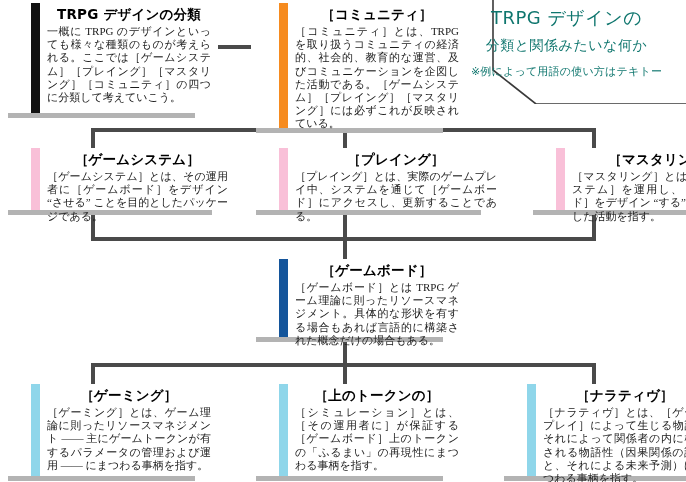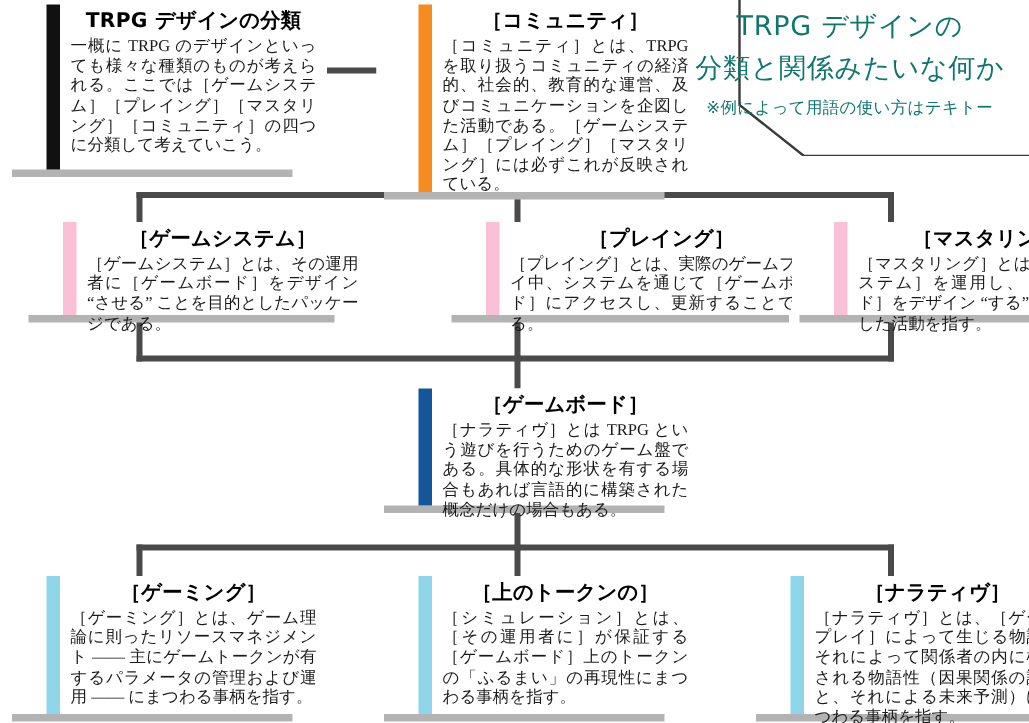--- a/index.html
+++ b/index.html
@@ -55,21 +55,21 @@
   }
   #headline svg{position:absolute;left:0;top:0;}
   #headline .hl-txt{
     position:absolute;left:0;top:0;width:239px;height:104px;
     display:flex;flex-direction:column;align-items:center;
     justify-content:flex-start;padding-top:4px;box-sizing:border-box;
     font-family:"DejaVu Sans","Liberation Sans",sans-serif;
     color:#0f766e;
   }
   #headline .hl1{font-size:18px;line-height:27px;letter-spacing:.5px;font-weight:400;}
-  #headline .hl2{font-size:18px;line-height:29px;letter-spacing:.5px;font-weight:400;}
+  #headline .hl2{font-size:14px;line-height:29px;letter-spacing:.5px;font-weight:400;}
   #headline .hl3{font-size:11px;line-height:24px;letter-spacing:.2px;font-weight:400;}
 </style>
 </head>
 <body>
 
 <div id="stage">
 
   <div class="line" style="left:190px;top:45px;width:65px;height:4px;"></div>
 
   <div class="line" style="left:343px;top:104px;width:4px;height:28px;"></div>
@@ -118,32 +118,32 @@
     <svg width="239" height="104" viewBox="0 0 239 104">
       <polyline points="46,-2 46,70 89,104 239,104" fill="none" stroke="#3a3a3a" stroke-width="1.6"></polyline>
     </svg>
     <div class="hl-txt">
       <div class="hl1">TRPG デザインの</div>
       <div class="hl2">分類と関係みたいな何か</div>
       <div class="hl3">※例によって用語の使い方はテキトー</div>
     </div>
   </div>
 
-  <div class="card" style="left:14px;top:148px;width:204px;height:62px;">
+  <div class="card" style="left:3px;top:148px;width:204px;height:62px;">
     <div class="shadow"></div>
     <div class="body">
       <div class="bar" style="background:#F9C0D8;"></div>
       <div class="content">
         <div class="title">［ゲームシステム］</div>
         <div class="desc">［ゲームシステム］とは、その運用者に［ゲームボード］をデザイン “させる” ことを目的としたパッケージである。</div>
       </div>
     </div>
   </div>
 
-  <div class="card" style="left:251px;top:148px;width:225px;height:62px;margin-left:45px;">
+  <div class="card" style="left:251px;top:148px;width:225px;height:62px;">
     <div class="shadow"></div>
     <div class="body">
       <div class="bar" style="background:#F9C0D8;"></div>
       <div class="content">
         <div class="title">［プレイング］</div>
         <div class="desc">［プレイング］とは、実際のゲームプレイ中、システムを通じて［ゲームボード］にアクセスし、更新することである。</div>
       </div>
     </div>
   </div>
 
@@ -157,21 +157,21 @@
       </div>
     </div>
   </div>
 
   <div class="card" style="left:251px;top:259px;width:187px;height:78px;">
     <div class="shadow"></div>
     <div class="body">
       <div class="bar" style="background:#14559B;"></div>
       <div class="content">
         <div class="title">［ゲームボード］</div>
-        <div class="desc">［ナラティヴ］とは TRPG という遊びを行うためのゲーム盤である。具体的な形状を有する場合もあれば言語的に構築された概念だけの場合もある。</div>
+        <div class="desc">［ゲームボード］とは TRPG ゲーム理論に則ったリソースマネジメント。具体的な形状を有する場合もあれば言語的に構築された概念だけの場合もある。</div>
       </div>
     </div>
   </div>
 
   <div class="card" style="left:3px;top:384px;width:187px;height:92px;">
     <div class="shadow"></div>
     <div class="body">
       <div class="bar" style="background:#8FD6EA;"></div>
       <div class="content">
         <div class="title">［ゲーミング］</div>

